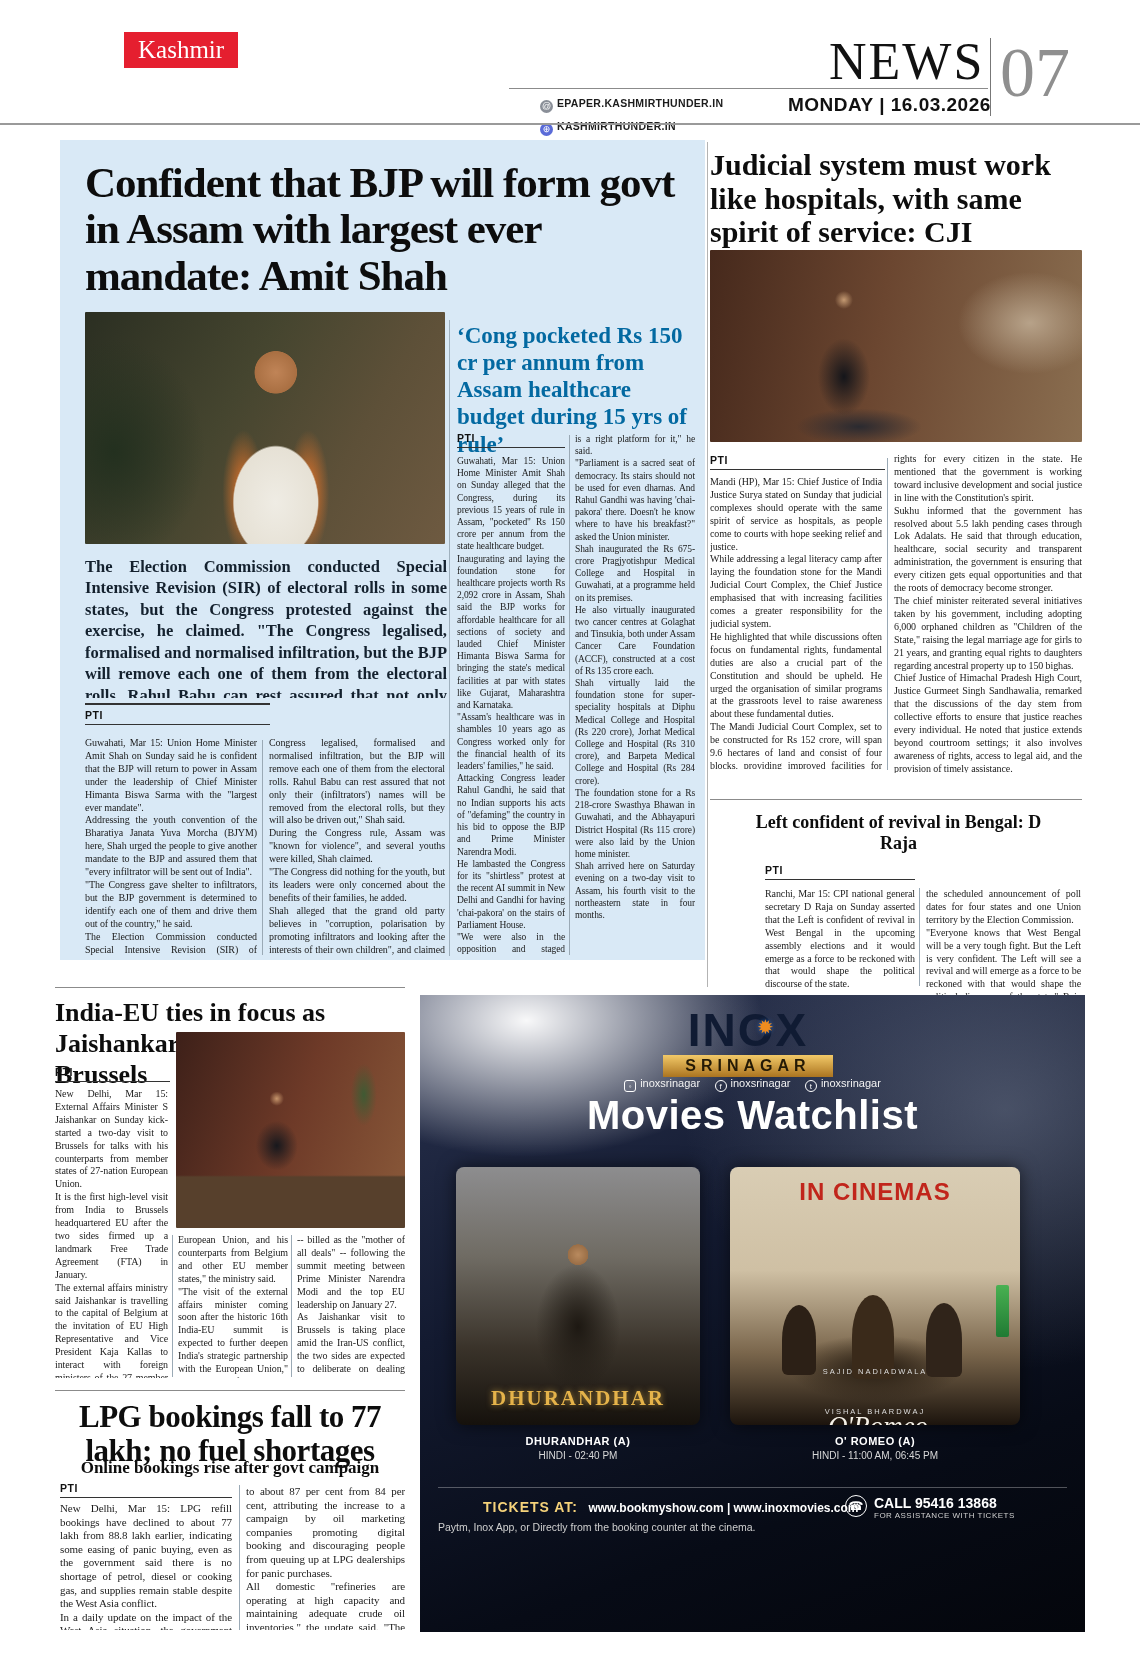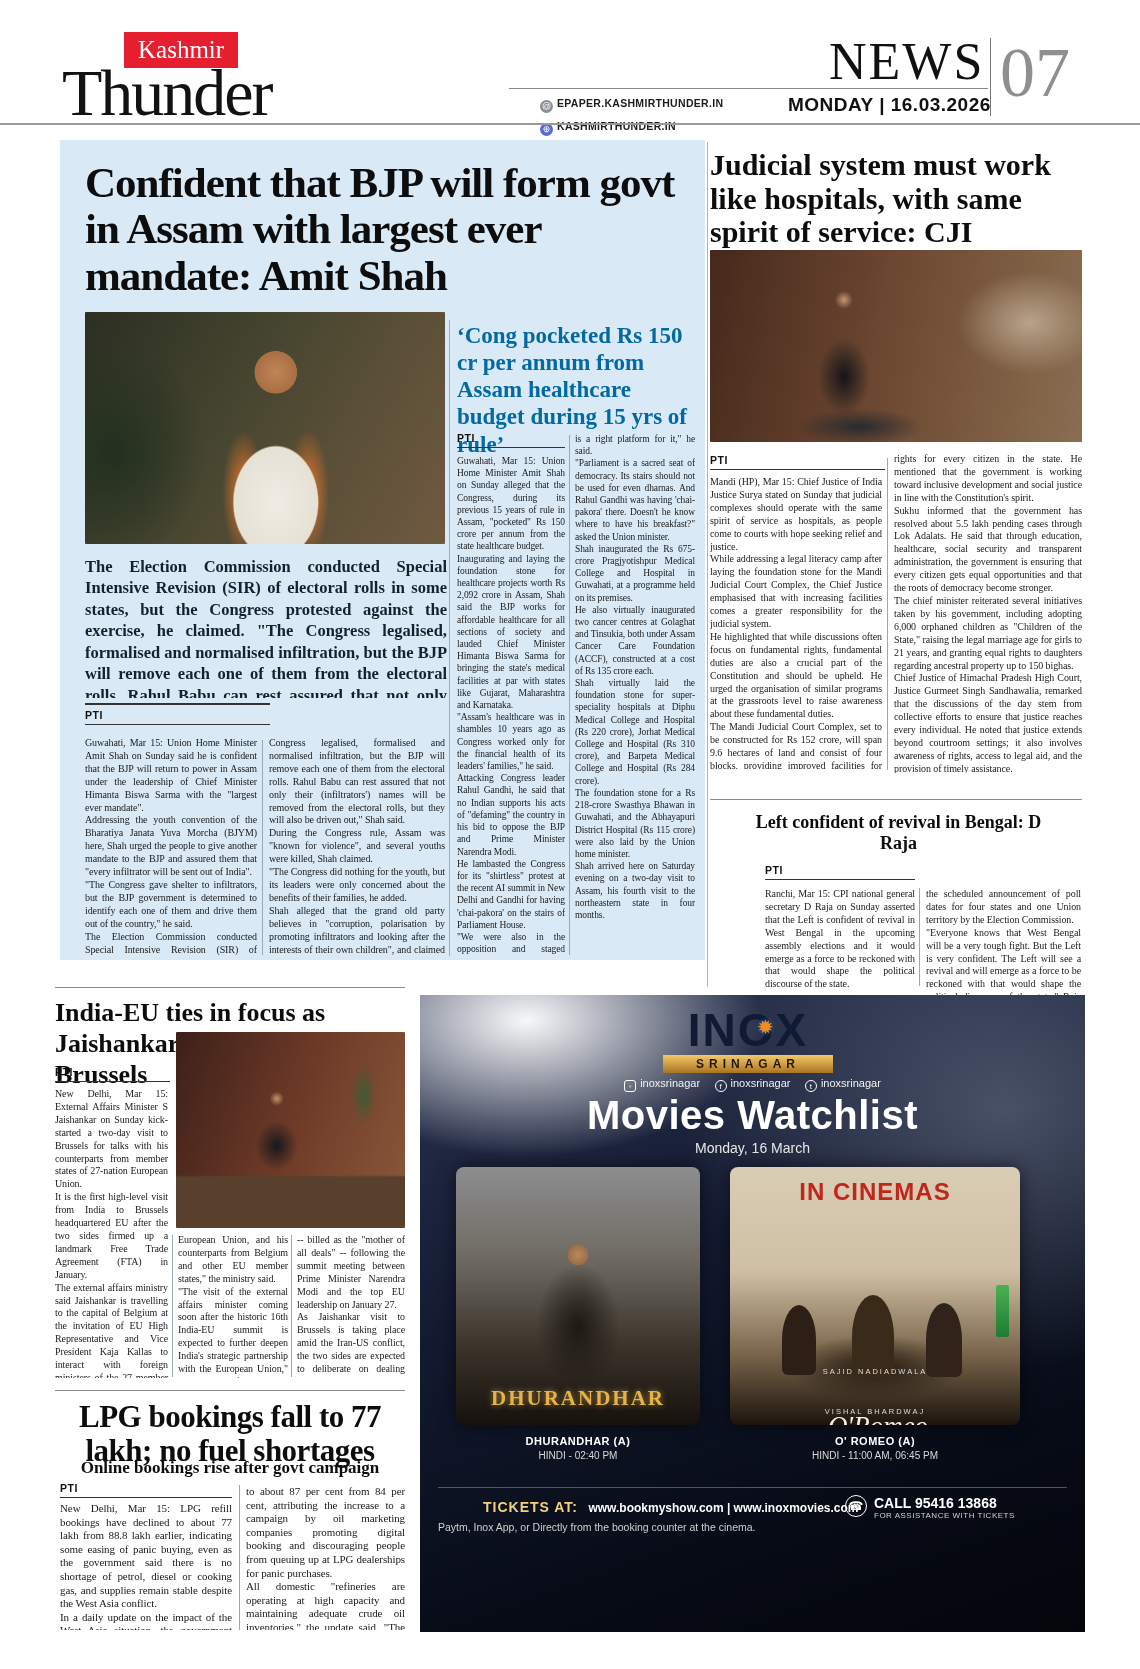--- a/index.html
+++ b/index.html
@@ -33,21 +33,21 @@
   .t95 { font-size:9.5px; line-height:12.2px; letter-spacing:-.1px; }
   .t11 { font-size:11px; line-height:13.6px; letter-spacing:-.1px; }
   .photo { border-radius:1px; }
 
   
   .ad { background:
       radial-gradient(ellipse 380px 220px at 16% 4%, rgba(255,255,255,.97), rgba(255,255,255,0) 62%),
       radial-gradient(ellipse 520px 420px at 88% 18%, rgba(150,160,180,.40), rgba(0,0,0,0) 62%),
       linear-gradient(160deg,#2a3350 0%, #131a30 40%, #070b16 75%, #04060c 100%); }
   .inox-word { font-size:46px; font-weight:bold; letter-spacing:2px; color:#101b33; line-height:1; }
-  .inox-bar { background:linear-gradient(#f2c968,#ab7420); color:#241a05; font-size:12px; font-weight:bold; letter-spacing:5px; text-align:center; padding:2px 16px; }
+  .inox-bar { background:linear-gradient(#f2c968,#ab7420); color:#241a05; font-size:16px; font-weight:bold; letter-spacing:5px; text-align:center; padding:2px 16px; }
   .soc { color:#f2f2f2; font-size:11px; }
   .soc-ico { display:inline-block; width:12px; height:12px; border:1.3px solid #fff; border-radius:50%; text-align:center; font-size:8px; line-height:11px; margin-right:4px; vertical-align:-2px; color:#fff; }
   .soc-ico.sq { border-radius:3px; }
   .watchlist { color:#fff; font-size:40px; font-weight:bold; letter-spacing:.5px; text-align:center; }
   .watch-date { color:#e8e8e8; font-size:14px; text-align:center; }
   .poster { border-radius:8px; overflow:hidden; box-shadow:0 0 18px rgba(0,0,0,.6); }
   .poster-dhu { background:
       radial-gradient(ellipse 60px 90px at 50% 62%, #1d1812 0%, rgba(0,0,0,0) 70%),
       radial-gradient(circle 17px at 50% 34%, #b98a5e 0%, #9a6e46 60%, rgba(0,0,0,0) 62%),
       linear-gradient(180deg,#8d8d8f 0%, #6f6b63 35%, #3a332a 70%, #15110c 100%); }
@@ -67,21 +67,20 @@
   .call-sub { color:#cfcfcf; font-size:8px; letter-spacing:.5px; }
   .phone-ico { display:inline-block; width:22px; height:22px; border:1.5px solid #fff; border-radius:50%; color:#fff; text-align:center; line-height:21px; font-size:12px; }
   .ribbon { background:linear-gradient(#49b152,#207a33); width:13px; border-radius:2px; }
 
   .figure { position:absolute; border-radius:50% 50% 6px 6px; }
 </style>
 </head>
 <body>
 
 <div class="abs" style="left:62px; top:32px; width:420px; height:90px;">
-  <div class="abs brand-main" style="left:0; top:28px;">Thunder</div>
   <div class="abs brand-box" style="left:62px; top:0;">Kashmir</div>
 </div>
 
 <div class="abs thin-rule" style="left:509px; top:88px; width:479px;"></div>
 
 <div class="abs" style="left:540px; top:93px;">
   <div style="margin-bottom:3px;">
     <span class="hdr-ico" style="background:#8a8f98;">@</span><span class="hdr-link">EPAPER.KASHMIRTHUNDER.IN</span>
   </div>
   <div>
@@ -214,21 +213,20 @@
     <div class="inox-bar" style="margin-top:2px;">SRINAGAR</div>
   </div>
 
   <div class="abs" style="left:0; top:78px; width:665px; text-align:center;">
     <span class="soc" style="margin:16px 10px;"><span class="soc-ico sq">◦</span><span>inoxsrinagar</span></span>
     <span class="soc" style="margin:0 0;"><span class="soc-ico">f</span><span>inoxsrinagar</span></span>
     <span class="soc" style="margin:0 10px;"><span class="soc-ico">t</span><span>inoxsrinagar</span></span>
   </div>
 
   <div class="abs watchlist" style="left:0; top:98px; width:665px;">Movies Watchlist</div>
-  <div class="abs watch-date" style="left:0; top:145px; width:665px;">Monday, 16 March</div>
 
   <div class="abs poster poster-dhu" style="left:36px; top:172px; width:244px; height:258px;">
     <div class="abs dhu-title" style="left:0; bottom:14px; width:244px;">DHURANDHAR</div>
   </div>
   <div class="abs cap1" style="left:36px; top:440px; width:244px;">DHURANDHAR (A)</div>
   <div class="abs cap2" style="left:36px; top:455px; width:244px;">HINDI - 02:40 PM</div>
 
   <div class="abs poster poster-rom" style="left:310px; top:172px; width:290px; height:258px;">
     <div class="abs rom-now" style="left:0; top:14px; width:290px; font-size:24px;">IN CINEMAS</div>
     <div class="figure" style="left:52px; top:138px; width:34px; height:70px; background:#2c2016;"></div>

